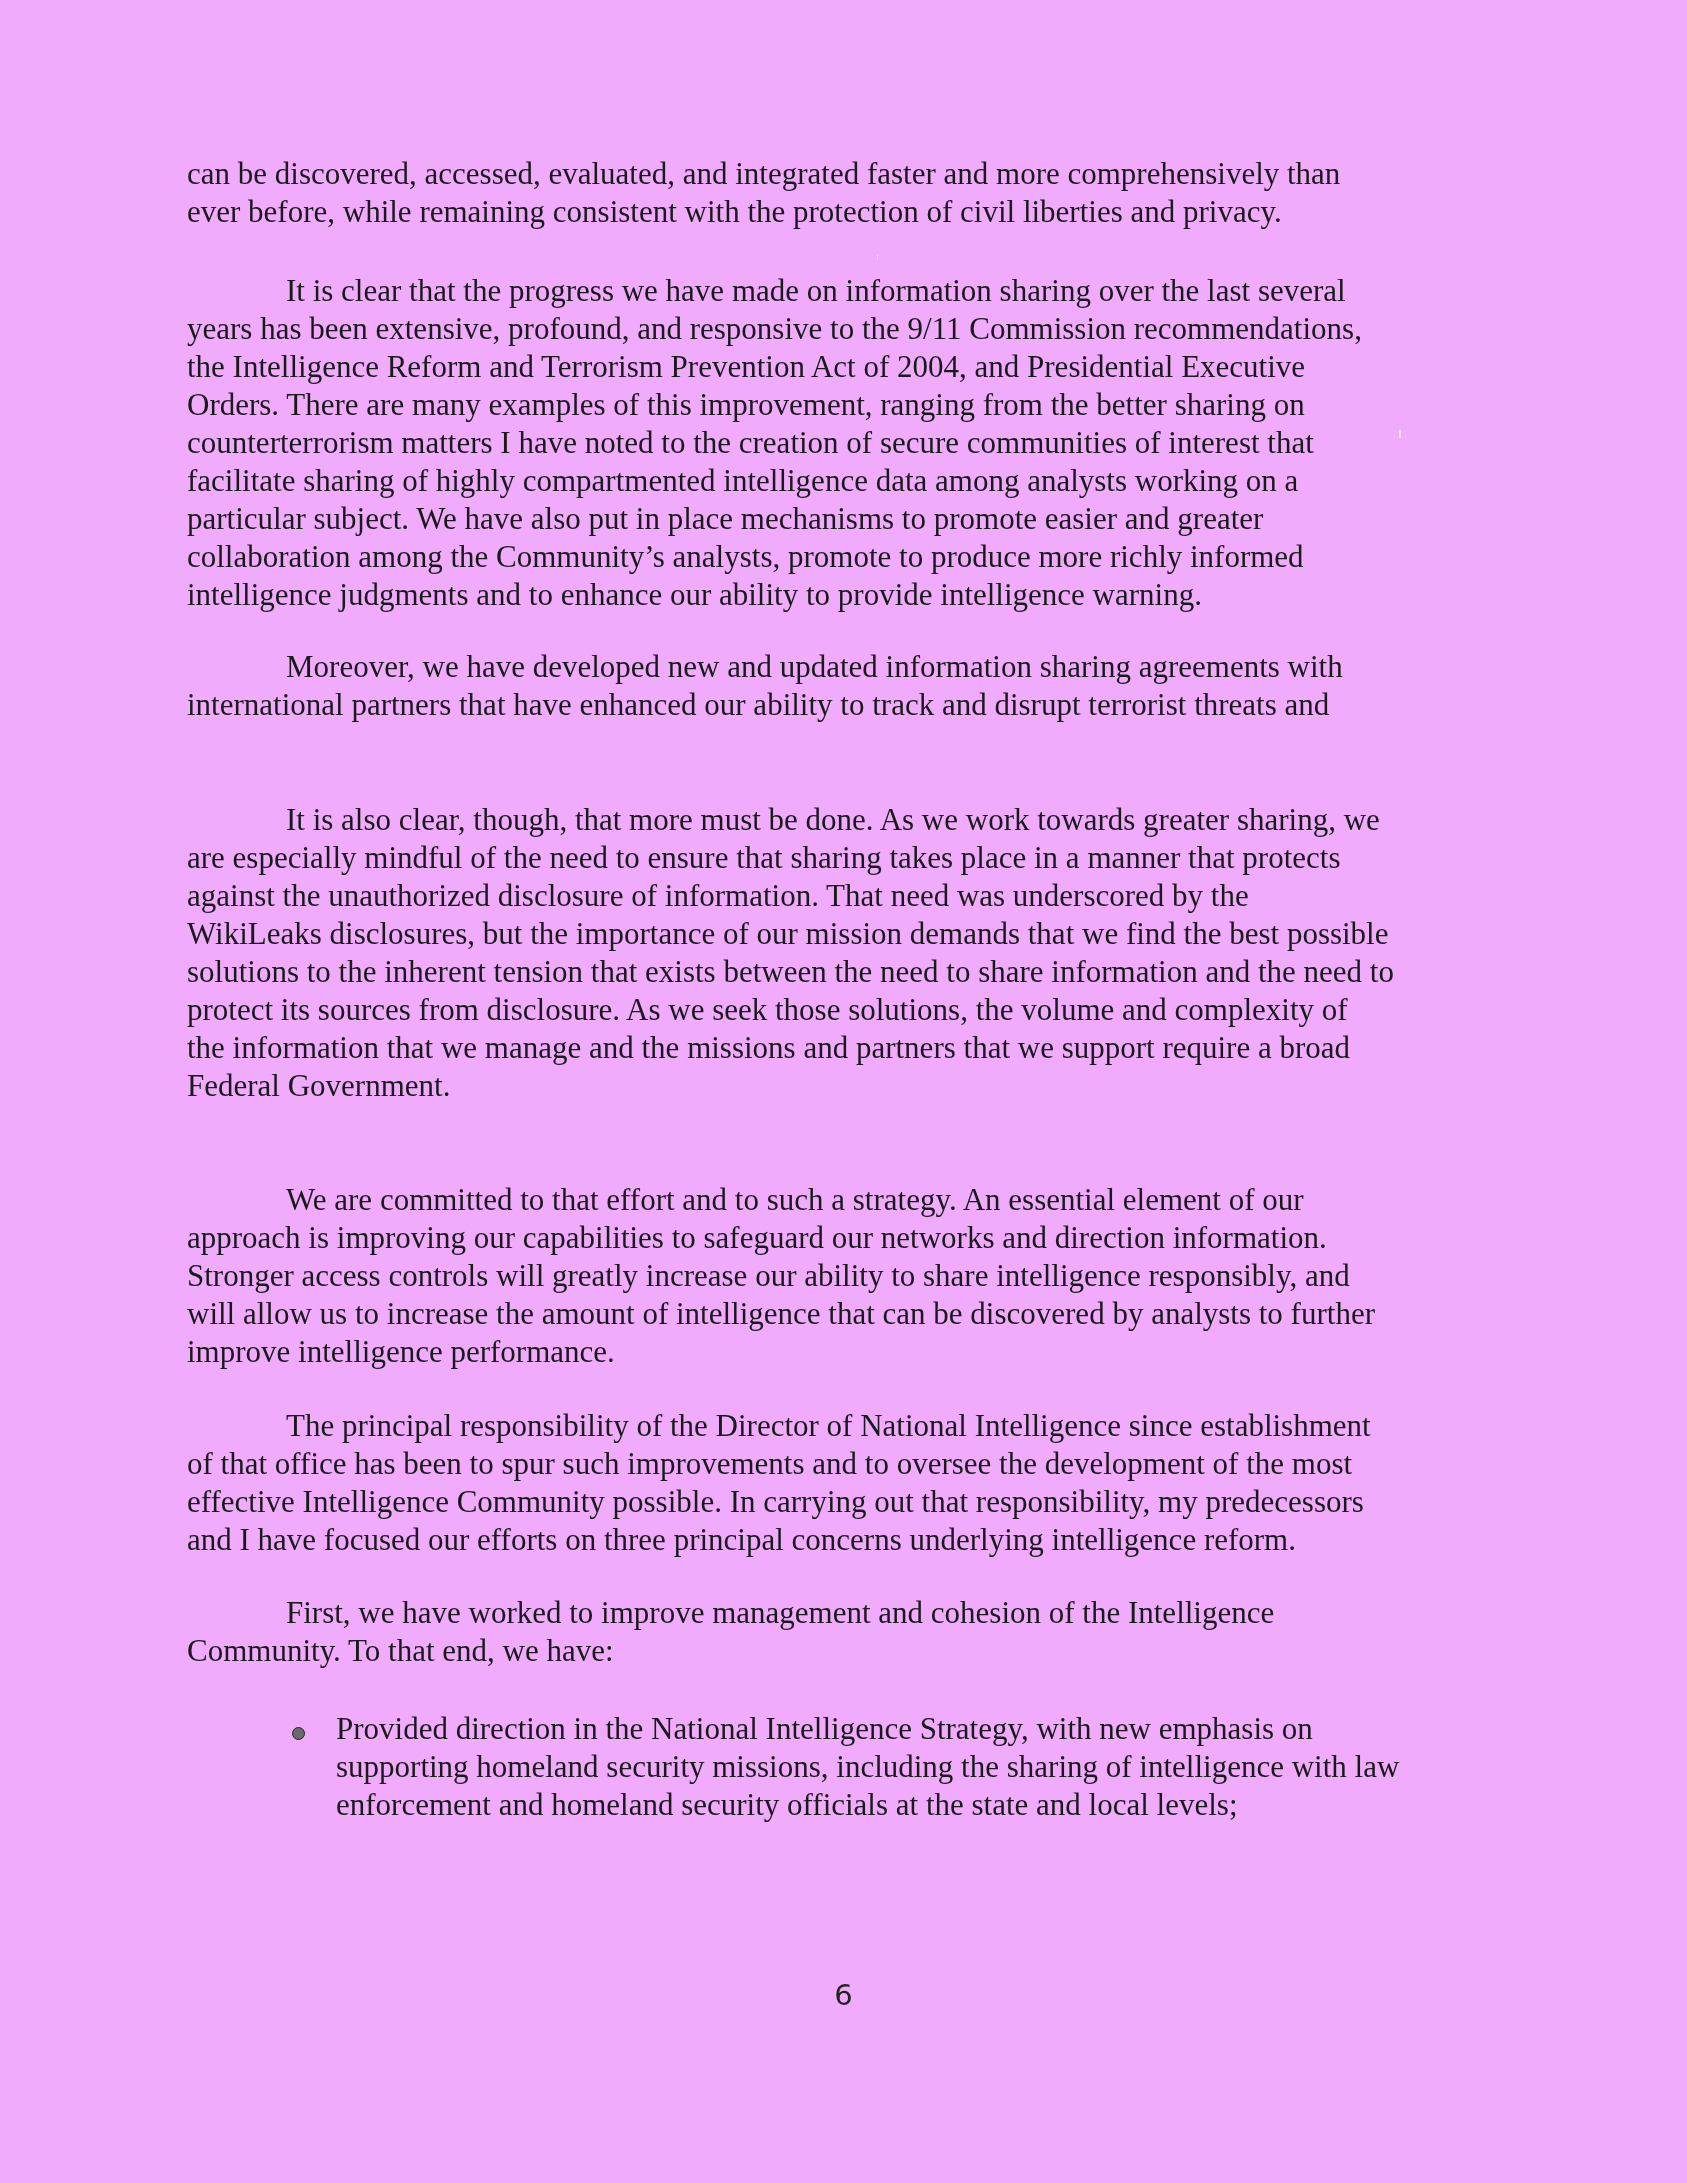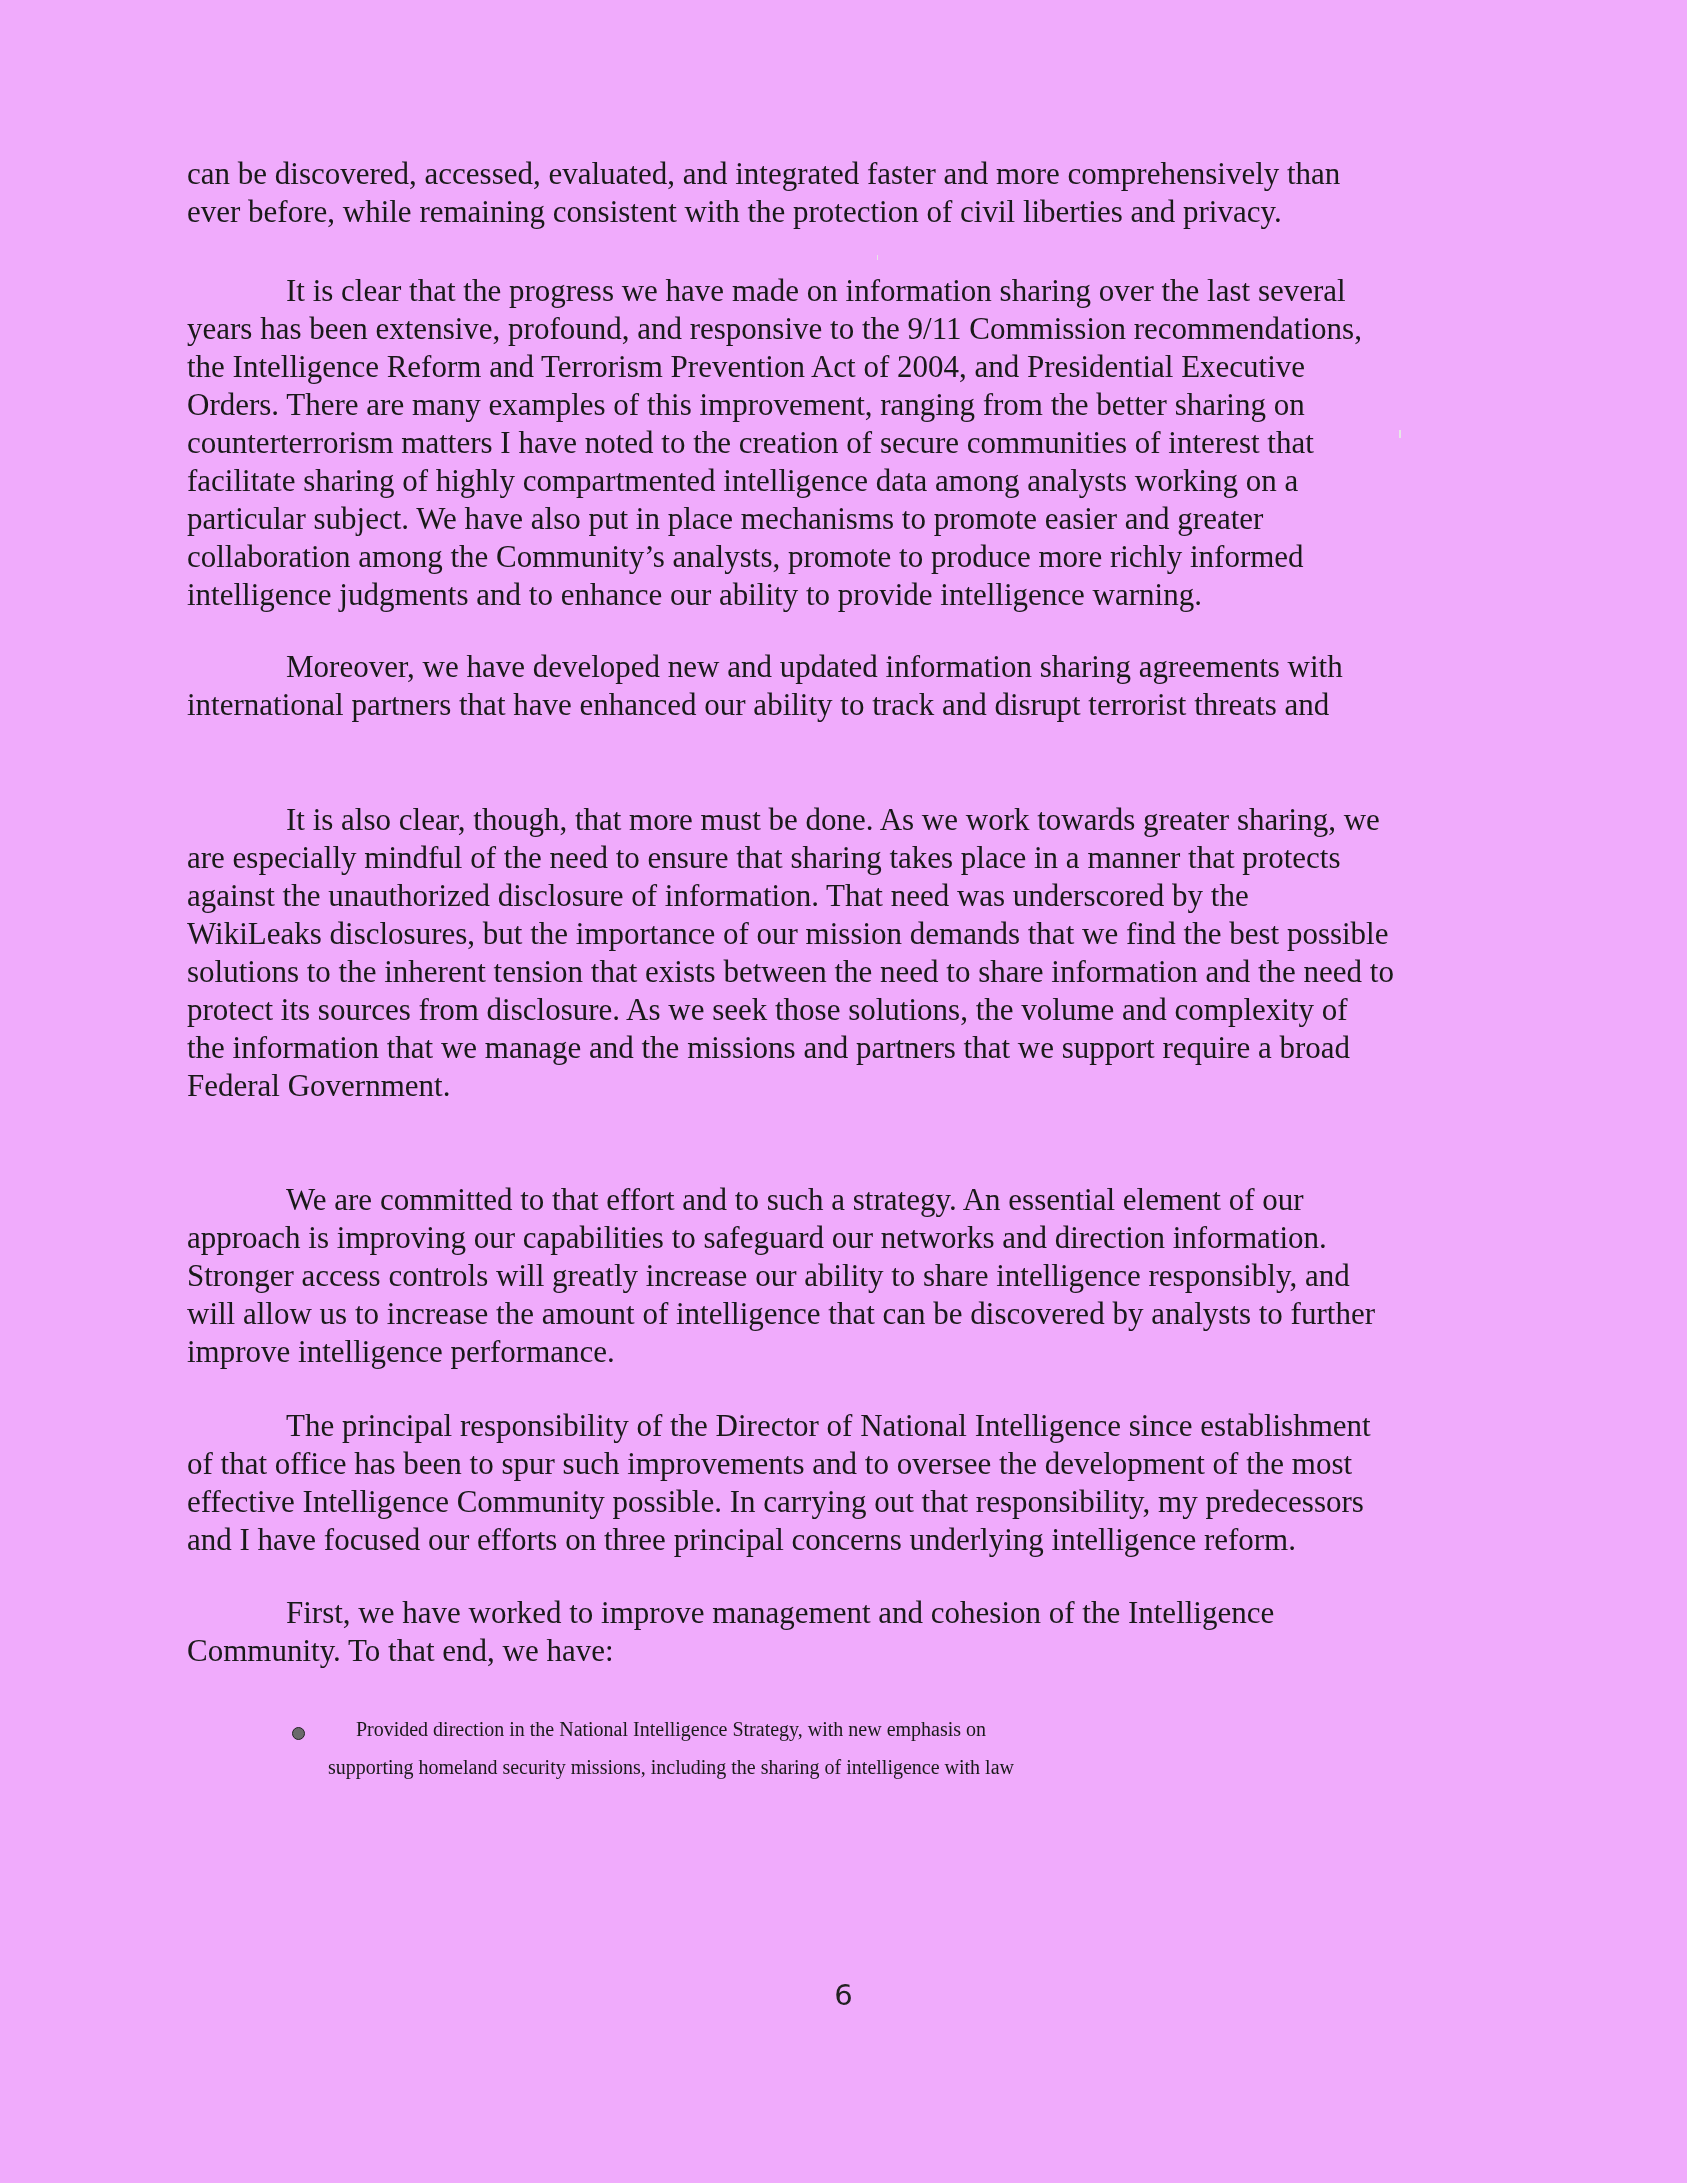--- a/index.html
+++ b/index.html
@@ -11,22 +11,22 @@
     color: #1a1a1a;
   }
   .para {
     position: absolute; left: 187px;
     font-size: 31px; line-height: 38px;
     white-space: nowrap;
   }
   .para .line { display: block; height: 38px; }
   .para .line.indent { padding-left: 99px; }
   .bullet-block {
-    position: absolute; left: 328px;
-    font-size: 20px; line-height: 38px; white-space: nowrap; text-align: center;
+    position: absolute; left: 336px;
+    font-size: 31px; line-height: 38px; white-space: nowrap;
   }
   .bullet-block .line { display: block; height: 38px; }
   .bullet-dot {
     position: absolute; left: 292px; width: 11.2px; height: 11.2px;
     border-radius: 50%; background: #6a6a6a; border: 1.3px solid #222;
   }
   .page-number {
     position: absolute; left: 0; width: 1687px; text-align: center;
     top: 1978px; font-family: "DejaVu Sans", sans-serif; font-size: 29px; color: #222;
   }
@@ -87,20 +87,21 @@
 
   <div class="para" style="top:1594px">
     <span class="line indent">First, we have worked to improve management and cohesion of the Intelligence</span>
     <span class="line">Community.  To that end, we have:</span>
   </div>
 
   <span class="bullet-dot" style="top:1727px"></span>
   <div class="bullet-block" style="top:1710px">
     <span class="line">Provided direction in the National Intelligence Strategy, with new emphasis on</span>
     <span class="line">supporting homeland security missions, including the sharing of intelligence with law</span>
+    <span class="line">enforcement and homeland security officials at the state and local levels;</span>
   </div>
 
   <div class="page-number">6</div>
 
   <div class="scan-speck" style="left:1399px;top:430px;width:2px;height:8px;"></div>
   <div class="scan-speck" style="left:877px;top:255px;width:1.3px;height:5.3px;"></div>
 </div>
 
 
 </body></html>

